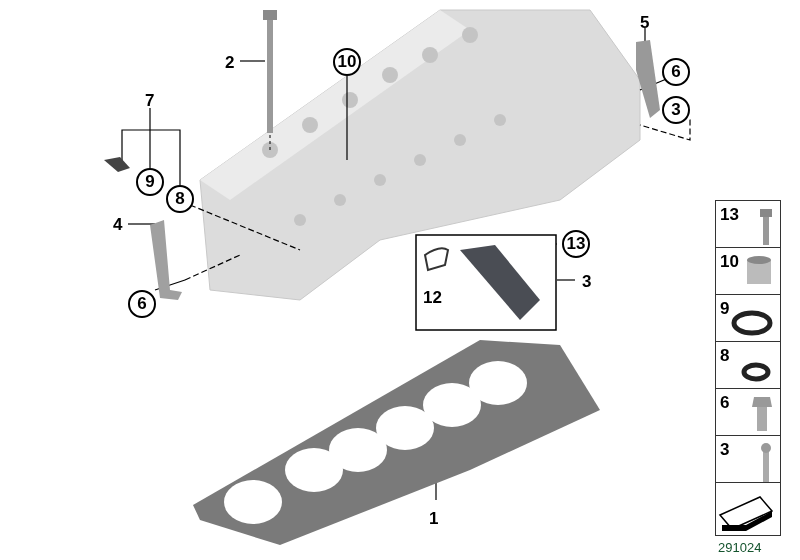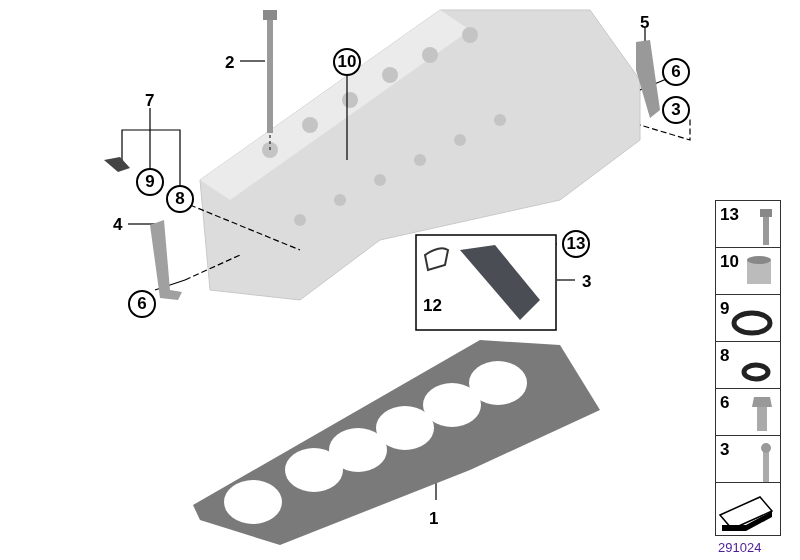--- a/index.html
+++ b/index.html
@@ -6,21 +6,21 @@
   body{width:800px;height:560px;position:relative;overflow:hidden;font-family:"Liberation Sans",sans-serif;}
   #diagram{position:absolute;left:0;top:0;width:800px;height:560px;}
   .lbl{position:absolute;font-weight:bold;font-size:17px;color:#000;line-height:1;}
   .circ{position:absolute;width:28px;height:28px;border:2px solid #000;border-radius:50%;background:#fff;
         display:flex;align-items:center;justify-content:center;font-weight:bold;font-size:17px;box-sizing:border-box;}
   .legend{position:absolute;left:715px;top:200px;width:64px;border:1px solid #333;}
   .legend-cell{height:47px;border-bottom:1px solid #333;position:relative;box-sizing:border-box;}
   .legend-cell:last-child{border-bottom:none;height:52px;}
   .legend-num{position:absolute;left:4px;top:4px;font-weight:bold;font-size:17px;}
   .legend-pic{position:absolute;right:6px;top:6px;}
-  .code{position:absolute;left:718px;top:540px;font-size:13px;color:#4c1d95;}
+  .code{position:absolute;left:718px;top:540px;font-size:13px;color:#14532d;}
 </style>
 </head>
 <body>
 
 <div id="diagram">
   <svg width="800" height="560" viewBox="0 0 800 560">
 
     <g>
       <path d="M200,180 L440,10 L590,10 L640,80 L640,140 L560,200 L380,240 L300,300 L210,290 Z" fill="#dcdcdc" stroke="#c8c8c8"></path>
       <path d="M200,180 L440,10 L470,30 L230,200 Z" fill="#ebebeb"></path>
@@ -93,21 +93,21 @@
   <span class="circ" style="left:662px;top:96px">3</span>
   <span class="lbl" style="left:113px;top:216px">4</span>
   <span class="lbl" style="left:640px;top:14px">5</span>
   <span class="circ" style="left:662px;top:58px">6</span>
   <span class="circ" style="left:128px;top:290px">6</span>
   <span class="lbl" style="left:145px;top:92px">7</span>
   <span class="circ" style="left:166px;top:185px">8</span>
   <span class="circ" style="left:136px;top:168px">9</span>
   <span class="circ" style="left:333px;top:48px">10</span>
   <span class="lbl" style="left:582px;top:273px">3</span>
-  <span class="lbl" style="left:423px;top:297px">12</span>
+  <span class="lbl" style="left:423px;top:289px">12</span>
   <span class="circ" style="left:562px;top:230px">13</span>
 
   
   <div class="legend">
     <div class="legend-cell">
       <span class="legend-num">13</span>
       <svg class="legend-pic" width="16" height="40">
           <rect x="5" y="8" width="6" height="30" fill="#999"></rect>
           <rect x="2" y="2" width="12" height="8" fill="#888"></rect>
         </svg>

